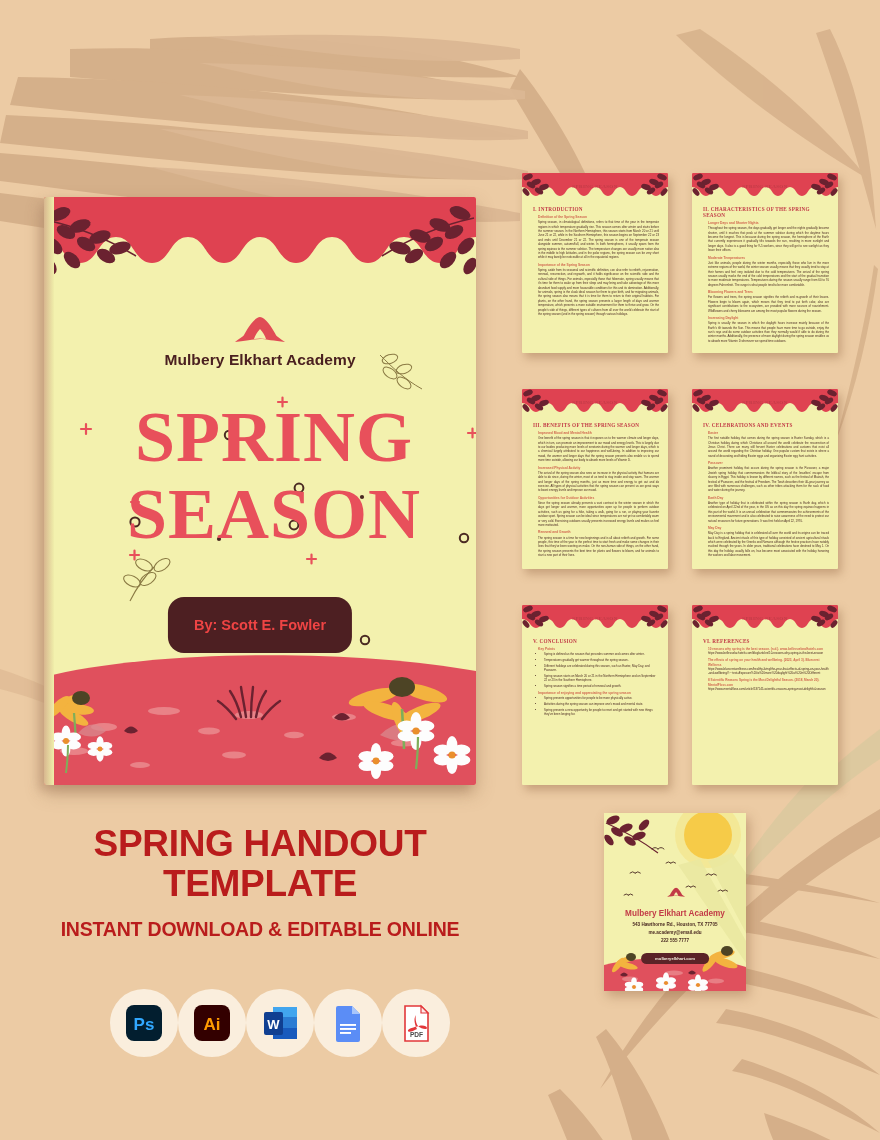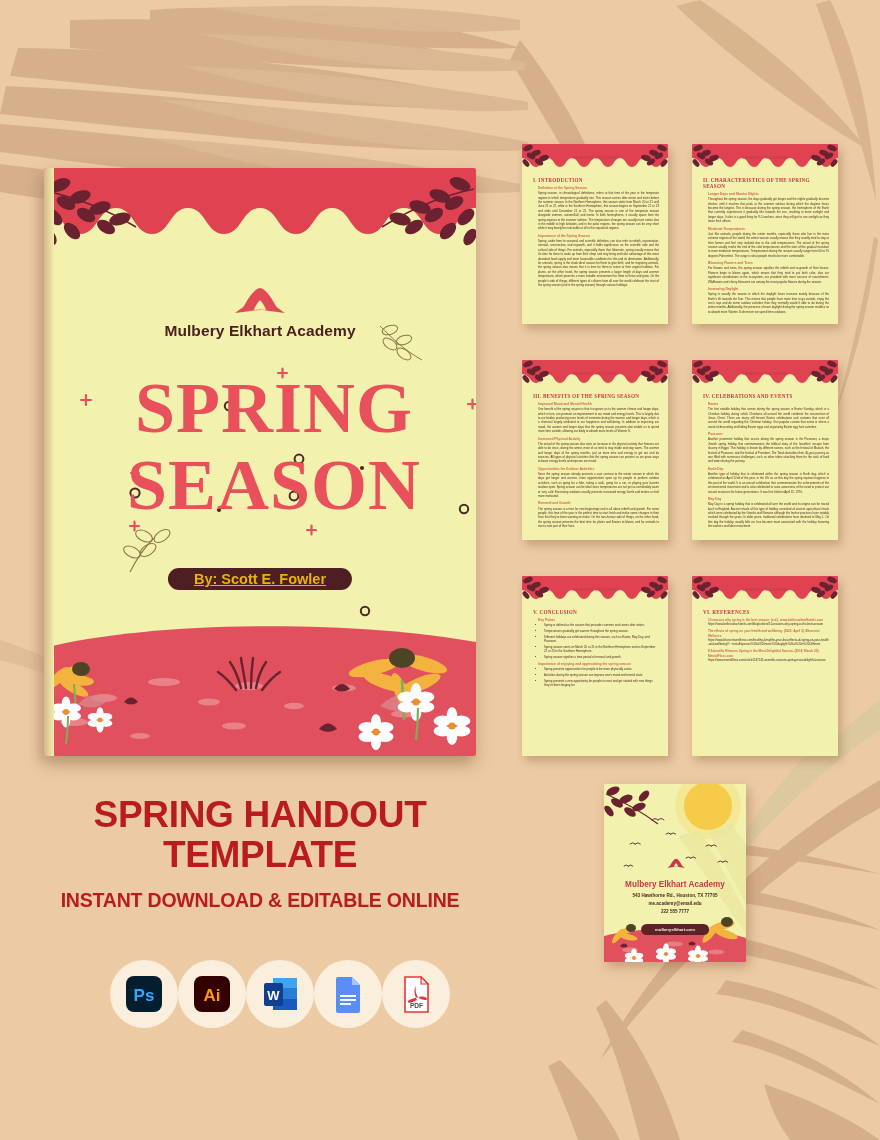--- a/index.html
+++ b/index.html
@@ -3,21 +3,21 @@
 <meta charset="utf-8">
 <style>
   * { box-sizing: border-box; margin:0; padding:0; }
   body {
     width: 880px; height: 1140px;
     background: #eccba4;
     font-family: "Liberation Sans", sans-serif;
     overflow: hidden;
     position: relative;
   }
-  .stage { position:absolute; inset:0; }
+  .stage { position:absolute; inset:0;margin-top:29px; }
 
   
   .bgleaves { position:absolute; inset:0; z-index:0; pointer-events:none; }
 
   
   .cover-wrap {
     position:absolute; left:44px; top:168px; width:432px; height:588px;
     z-index:3;
   }
   .cover-shadow{
@@ -48,24 +48,23 @@
     position:absolute; left:14px; top:206px; width:100%; text-align:center; z-index:4;
   }
   .ttl{
     font-family:"Liberation Serif", serif;
     font-weight:700; color:#e8505b; line-height:.96;
     font-size:72px; letter-spacing:1px;
   }
   .ttl.t2{ font-size:72px; margin-top:8px; }
   .byline{
     position:absolute; left:50%; transform:translateX(-50%); top:400px;
-    background:#4d1f22; color:#eab308; border-radius:16px;
-    padding:3px 26px; font-size:14.5px; font-weight:700; z-index:6;
+    background:#4d1f22; color:#ef4444; border-radius:16px;
+    padding:20px 26px; font-size:14.5px; font-weight:700; z-index:6;
     white-space:nowrap;
-    text-decoration:underline;
   }
   .ground{ position:absolute; left:0; bottom:0; width:100%; height:170px; z-index:3; }
   .sparkles{ position:absolute; inset:0; z-index:3; }
 
   
   .promo{
     position:absolute; left:0; top:795px; width:520px; text-align:center; z-index:4;
   }
   .promo h1{
     font-size:37px; font-weight:700; color:#b91c1c; line-height:1.08;

